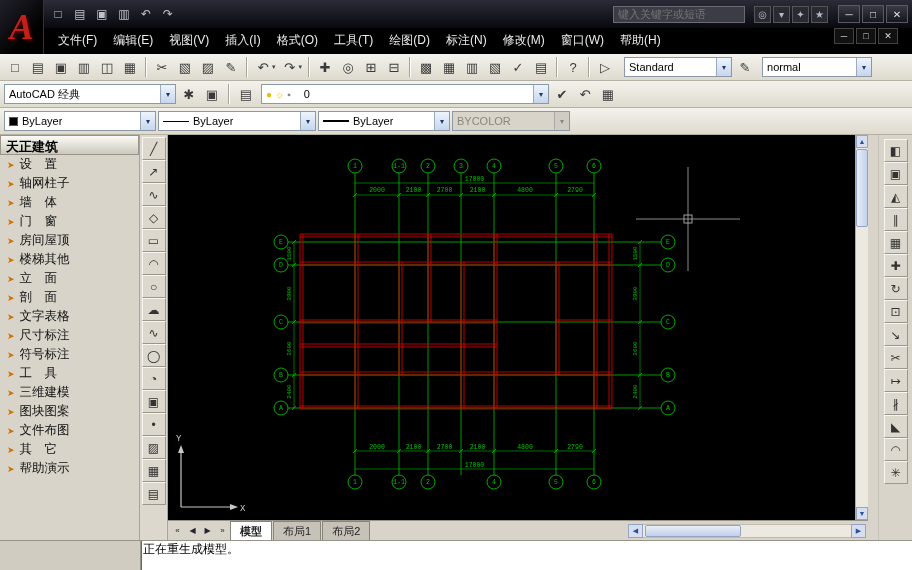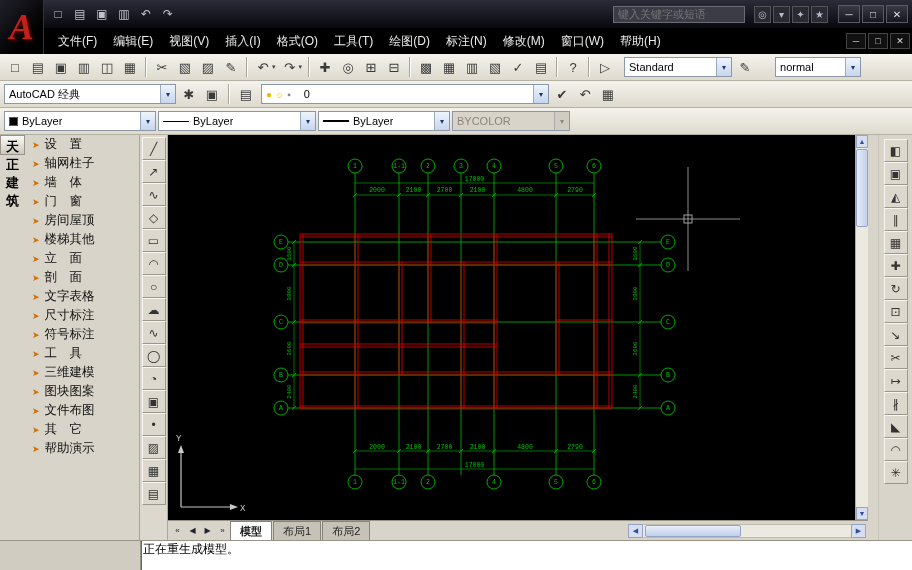--- a/index.html
+++ b/index.html
@@ -14,52 +14,52 @@
 .qat{display:flex;gap:2px}
 .qat-btn{width:20px;height:20px;display:flex;align-items:center;justify-content:center;color:#c0c0c8;font-size:12px}
 .title{color:#a8a8b0;font-family:"DejaVu Sans Mono","Liberation Mono",monospace;font-size:14px;letter-spacing:1px;white-space:nowrap}
 .search-box{display:flex;align-items:center;gap:9px;margin-right:10px}
 .search-input{width:132px;height:17px;background:#3c3c46;border:1px solid #6a6a74;color:#ccc;font-size:11px;padding:0 4px;font-family:inherit}
 .search-icons{display:flex;gap:2px}
 .srch-btn{width:17px;height:17px;display:flex;align-items:center;justify-content:center;background:#2a2a34;border:1px solid #555;color:#b8b8c0;font-size:10px}
 .win-controls{display:flex;gap:2px}
 .win-btn{width:22px;height:18px;display:flex;align-items:center;justify-content:center;background:linear-gradient(#3a3a46,#16161e);border:1px solid #5a5a66;color:#e0e0e8;font-size:10px}
 
-.menubar{height:26px;flex:0 0 26px;background:#000;display:flex;align-items:center;padding:0 2px 0 50px}
+.menubar{height:26px;flex:0 0 26px;background:#000;display:flex;padding:0 14px 0 50px}
 .menu-items{display:flex}
 .menu-item{color:#ececec;font-size:12px;padding:4px 8px;white-space:nowrap}
 .doc-controls{display:flex;gap:2px}
 .doc-btn{width:20px;height:16px;display:flex;align-items:center;justify-content:center;color:#ddd;border:1px solid #444;font-size:9px;background:#111}
 
 .toolbar{height:27px;flex:0 0 27px;background:linear-gradient(#f4f2ec,#dedace);border-bottom:1px solid #b4b0a4;display:flex;align-items:center;padding:0 4px;gap:2px;overflow:hidden}
 .tb-group{display:flex;align-items:center;gap:1px}
 .tb-btn{width:22px;height:22px;display:flex;align-items:center;justify-content:center;font-size:13px;color:#3a3a3a;border:1px solid transparent}
 .tb-sep{width:2px;height:20px;border-left:1px solid #a8a49a;border-right:1px solid #fff;margin:0 3px}
 .dd-arrow{font-size:7px;color:#444;margin-left:-3px;margin-right:2px}
 .combo{height:20px;background:#fff;border:1px solid #8a98a8;display:flex;align-items:center;padding-left:4px;font-size:11px;color:#000}
 .combo-text{white-space:nowrap;overflow:hidden}
 .combo-arrow{margin-left:auto;width:15px;align-self:stretch;display:flex;align-items:center;justify-content:center;font-size:8px;color:#1a3a6a;background:linear-gradient(#eef4fc,#c6d6ee);border-left:1px solid #9aabbc}
 .standard-combo{width:108px;margin-left:6px}
-.normal-combo{width:86px;margin-left:17px}
+.normal-combo{width:110px;margin-left:4px}
 .workspace-combo{width:172px}
 .layer-combo{width:288px;margin-left:2px}
 .layer-state-icons{display:flex;gap:3px;margin-right:4px}
 .layer-state-icons span{font-size:10px}
 .color-combo{width:152px}
 .linetype-combo{width:158px}
 .lineweight-combo{width:132px}
 .plot-combo{width:118px;background:#d8d4ca;color:#8a867c}
 .plot-combo .combo-text{color:#8a867c}
 .plot-combo .combo-arrow{background:#d0ccc2;color:#888;border-left-color:#aaa}
 .swatch{width:9px;height:9px;border:1px solid #555;margin-right:4px;flex:0 0 9px}
 .lt-line,.lw-line{width:26px;border-top:1px solid #000;margin-right:4px}
 .lw-line{border-top-width:2px}
 
 .main{flex:1;display:flex;min-height:0}
-.sidebar{width:140px;flex:0 0 140px;background:#d8d4ca;border-right:1px solid #a8a49a;display:flex;flex-direction:row}
+.sidebar{width:140px;flex:0 0 140px;background:#d8d4ca;border-right:1px solid #a8a49a;display:flex;flex-direction:column}
 .sb-header{height:20px;flex:0 0 20px;background:linear-gradient(#fbfaf6,#ccc8bc);border:1px solid #98948a;font-weight:700;font-size:13px;color:#000;padding:2px 5px}
 .sb-item{height:19px;display:flex;align-items:center;gap:5px;padding-left:7px;font-size:12.5px;color:#101010}
 .sb-ic{color:#cf7000;font-size:9px}
 .strip{width:28px;flex:0 0 28px;background:#dcd8cd;border-right:1px solid #aaa69c;display:flex;flex-direction:column;align-items:center;padding-top:2px}
 .strip-btn{width:24px;height:23px;display:flex;align-items:center;justify-content:center;font-size:12px;color:#333;border:1px solid;border-color:#f8f6f0 #9a968c #9a968c #f8f6f0;background:#dcd8cd}
 .center{flex:1;display:flex;flex-direction:column;min-width:0}
 .canvas-row{flex:1;display:flex;min-height:0}
 .canvas{flex:1;background:#000;position:relative}
 .canvas svg{display:block;width:100%;height:100%}
 .vscroll{width:13px;flex:0 0 13px;background:#ece9e0;display:flex;flex-direction:column;border-left:1px solid #b0aca0}

